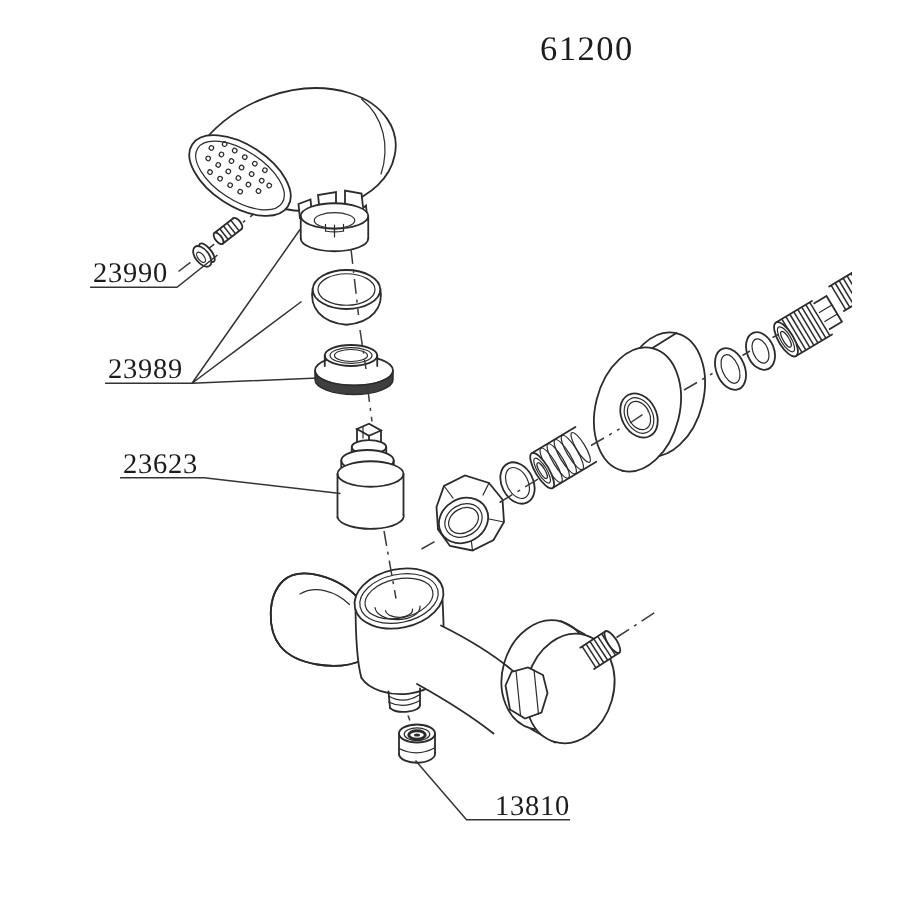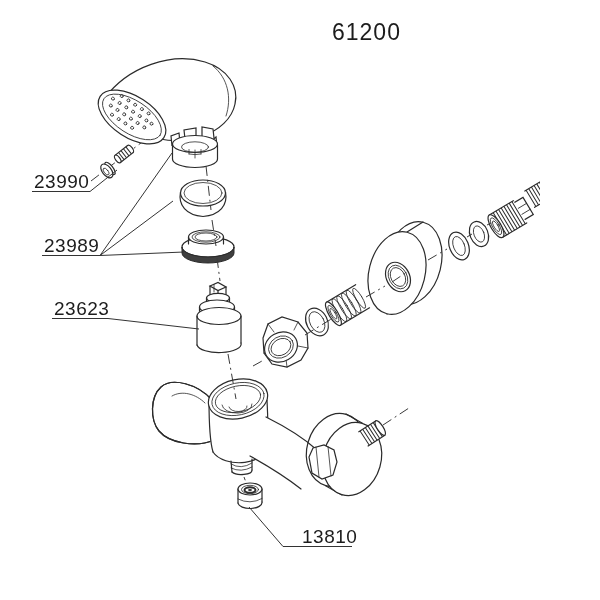--- a/index.html
+++ b/index.html
@@ -1,17 +1,17 @@
 <!DOCTYPE html>
 <html><head>
 <meta charset="utf-8">
 <style>
   html,body{margin:0;padding:0;background:#fff;}
   #stage{position:relative;width:540px;height:600px;background:#fff;overflow:hidden;
-         font-family:Liberation Sans, sans-serif;}
+         font-family:Liberation Serif, serif;padding-left:28px;}
   svg{display:block;}
   .ln{fill:none;stroke:#2b2b2b;stroke-width:1.2;stroke-linecap:round;stroke-linejoin:round;}
   .thin{fill:none;stroke:#2b2b2b;stroke-width:0.8;stroke-linecap:round;}
   .wf{fill:#ffffff;stroke:#2b2b2b;stroke-width:1.2;}
   .wfo{fill:#ffffff;stroke:none;}
   .axis{fill:none;stroke:#3a3a3a;stroke-width:1;stroke-dasharray:10 4 2 4;}
   .dash{fill:none;stroke:#3a3a3a;stroke-width:1;stroke-dasharray:3.5 3;}
   .leader{fill:none;stroke:#333;stroke-width:1;}
   .hatch{fill:none;stroke:#2b2b2b;stroke-dasharray:1 2.1;}
   .lbl{fill:#1c1c1c;font-size:19px;letter-spacing:0.5px;}

